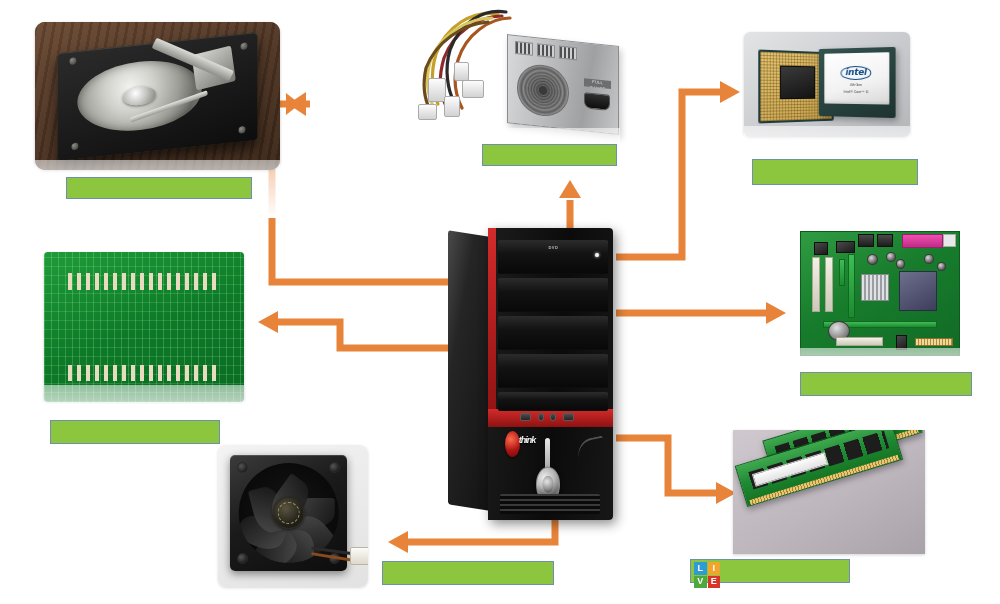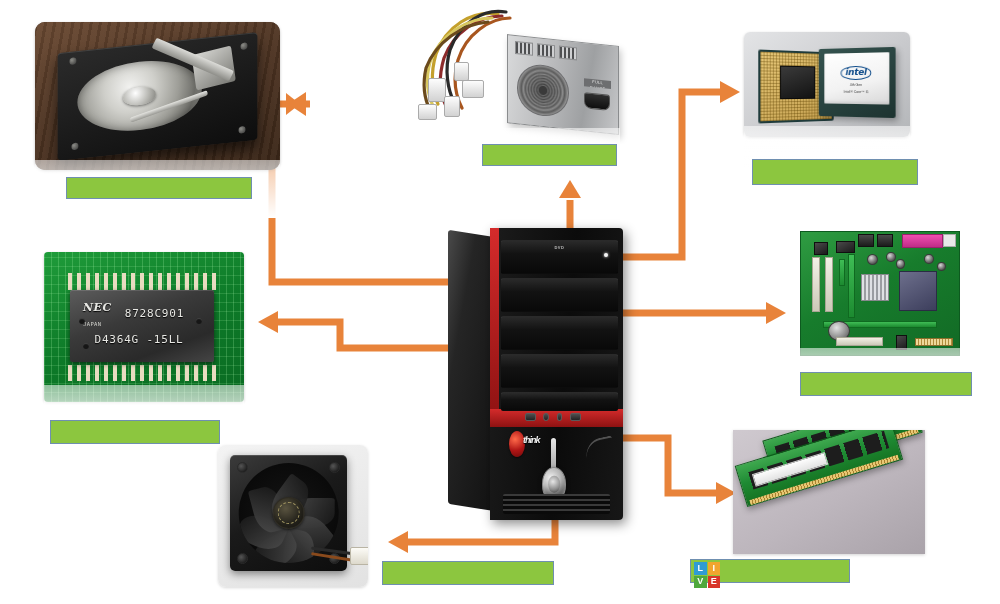--- a/index.html
+++ b/index.html
@@ -427,21 +427,21 @@
   }
   .fan-connector {
     position: absolute;
     width: 22px; height: 16px;
     background: linear-gradient(180deg, #fcfbf6, #ddd9cc);
     border: 1px solid #b9b4a4;
     border-radius: 2px;
   }
 
   
-  .tower { position: absolute; padding-left: 10px; }
+  .tower { position: absolute; }
   .tower-side {
     position: absolute;
     left: 0; top: 3%;
     width: 26%; height: 94%;
     background: linear-gradient(100deg, #4a4a4a 0%, #252525 30%, #121212 100%);
     transform: skewY(9deg);
     transform-origin: top right;
     border-radius: 3px 0 0 3px;
   }
   .tower-front {
@@ -706,29 +706,20 @@
       </div>
     </div>
   </div>
   <div class="reflection" style="left:744px; top:126px; width:166px; height:44px;"></div>
   <input class="answer-box" type="text" readonly="" style="left: 752px; top: 159px; width: 166px; height: 26px;" value="">
 
   <div class="photo chip-frame" style="left:44px; top:252px; width:200px; height:150px;">
     <div class="chip-traces"></div>
     <div class="chip-pin-row" style="top:14%;"></div>
     <div class="chip-pin-row" style="top:75%;"></div>
-    <div class="chip-body">
-      <div class="chip-text-nec">NEC</div>
-      <div class="chip-text-japan">JAPAN</div>
-      <div class="chip-text-code1">8728C901</div>
-      <div class="chip-text-code2">D4364G -15LL</div>
-      <div class="chip-dot" style="left:6%; top:40%;"></div>
-      <div class="chip-dot" style="left:9%; top:74%;"></div>
-      <div class="chip-dot" style="right:8%; top:40%;"></div>
-    </div>
   </div>
   <div class="reflection" style="left:44px; top:385px; width:200px; height:52px;"></div>
   <input class="answer-box" type="text" readonly="" style="left: 50px; top: 420px; width: 170px; height: 24px;" value="">
 
   <div class="photo mobo-frame" style="left:800px; top:231px; width:160px; height:125px;">
 
     <div class="mobo-part mobo-port-pink" style="left:64%; top:2%; width:26%; height:11%;"></div>
     <div class="mobo-part mobo-port-dark" style="left:36%; top:2%; width:10%; height:10%;"></div>
     <div class="mobo-part mobo-port-dark" style="left:48%; top:2%; width:10%; height:10%;"></div>
     <div class="mobo-part" style="left:90%; top:2%; width:8%; height:10%; background:#e8e8e8; border:1px solid #aaa;"></div>

